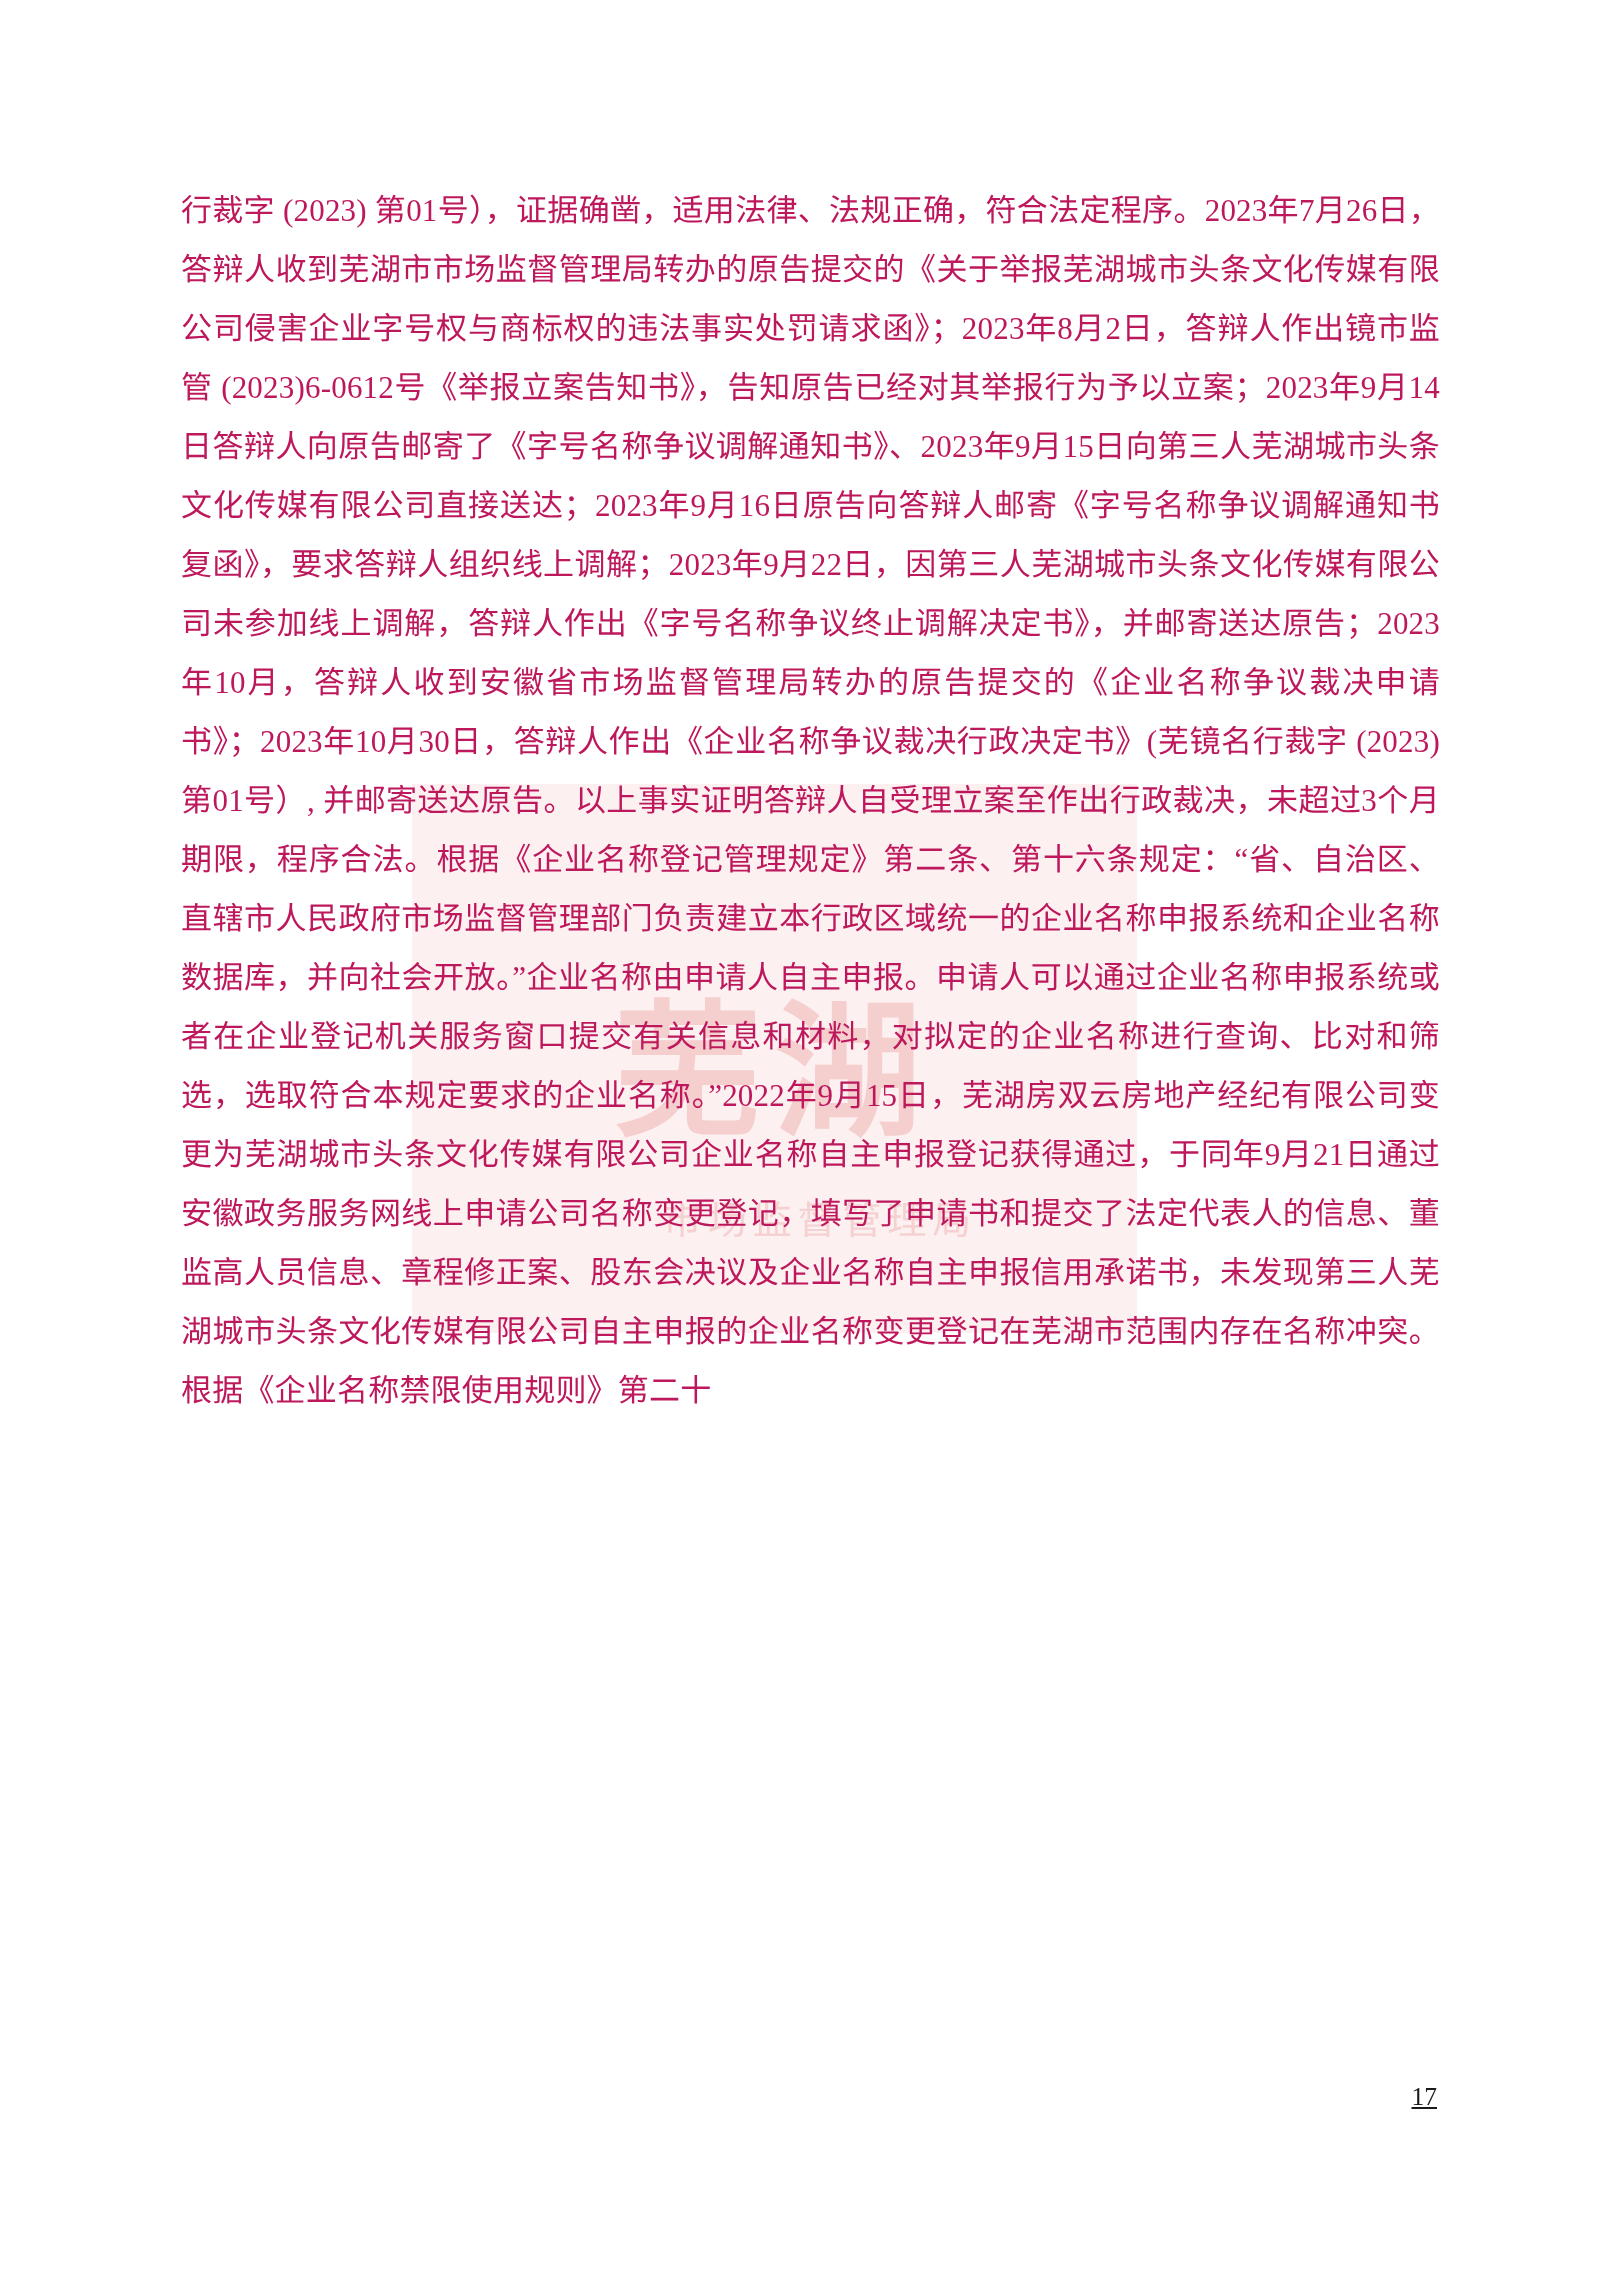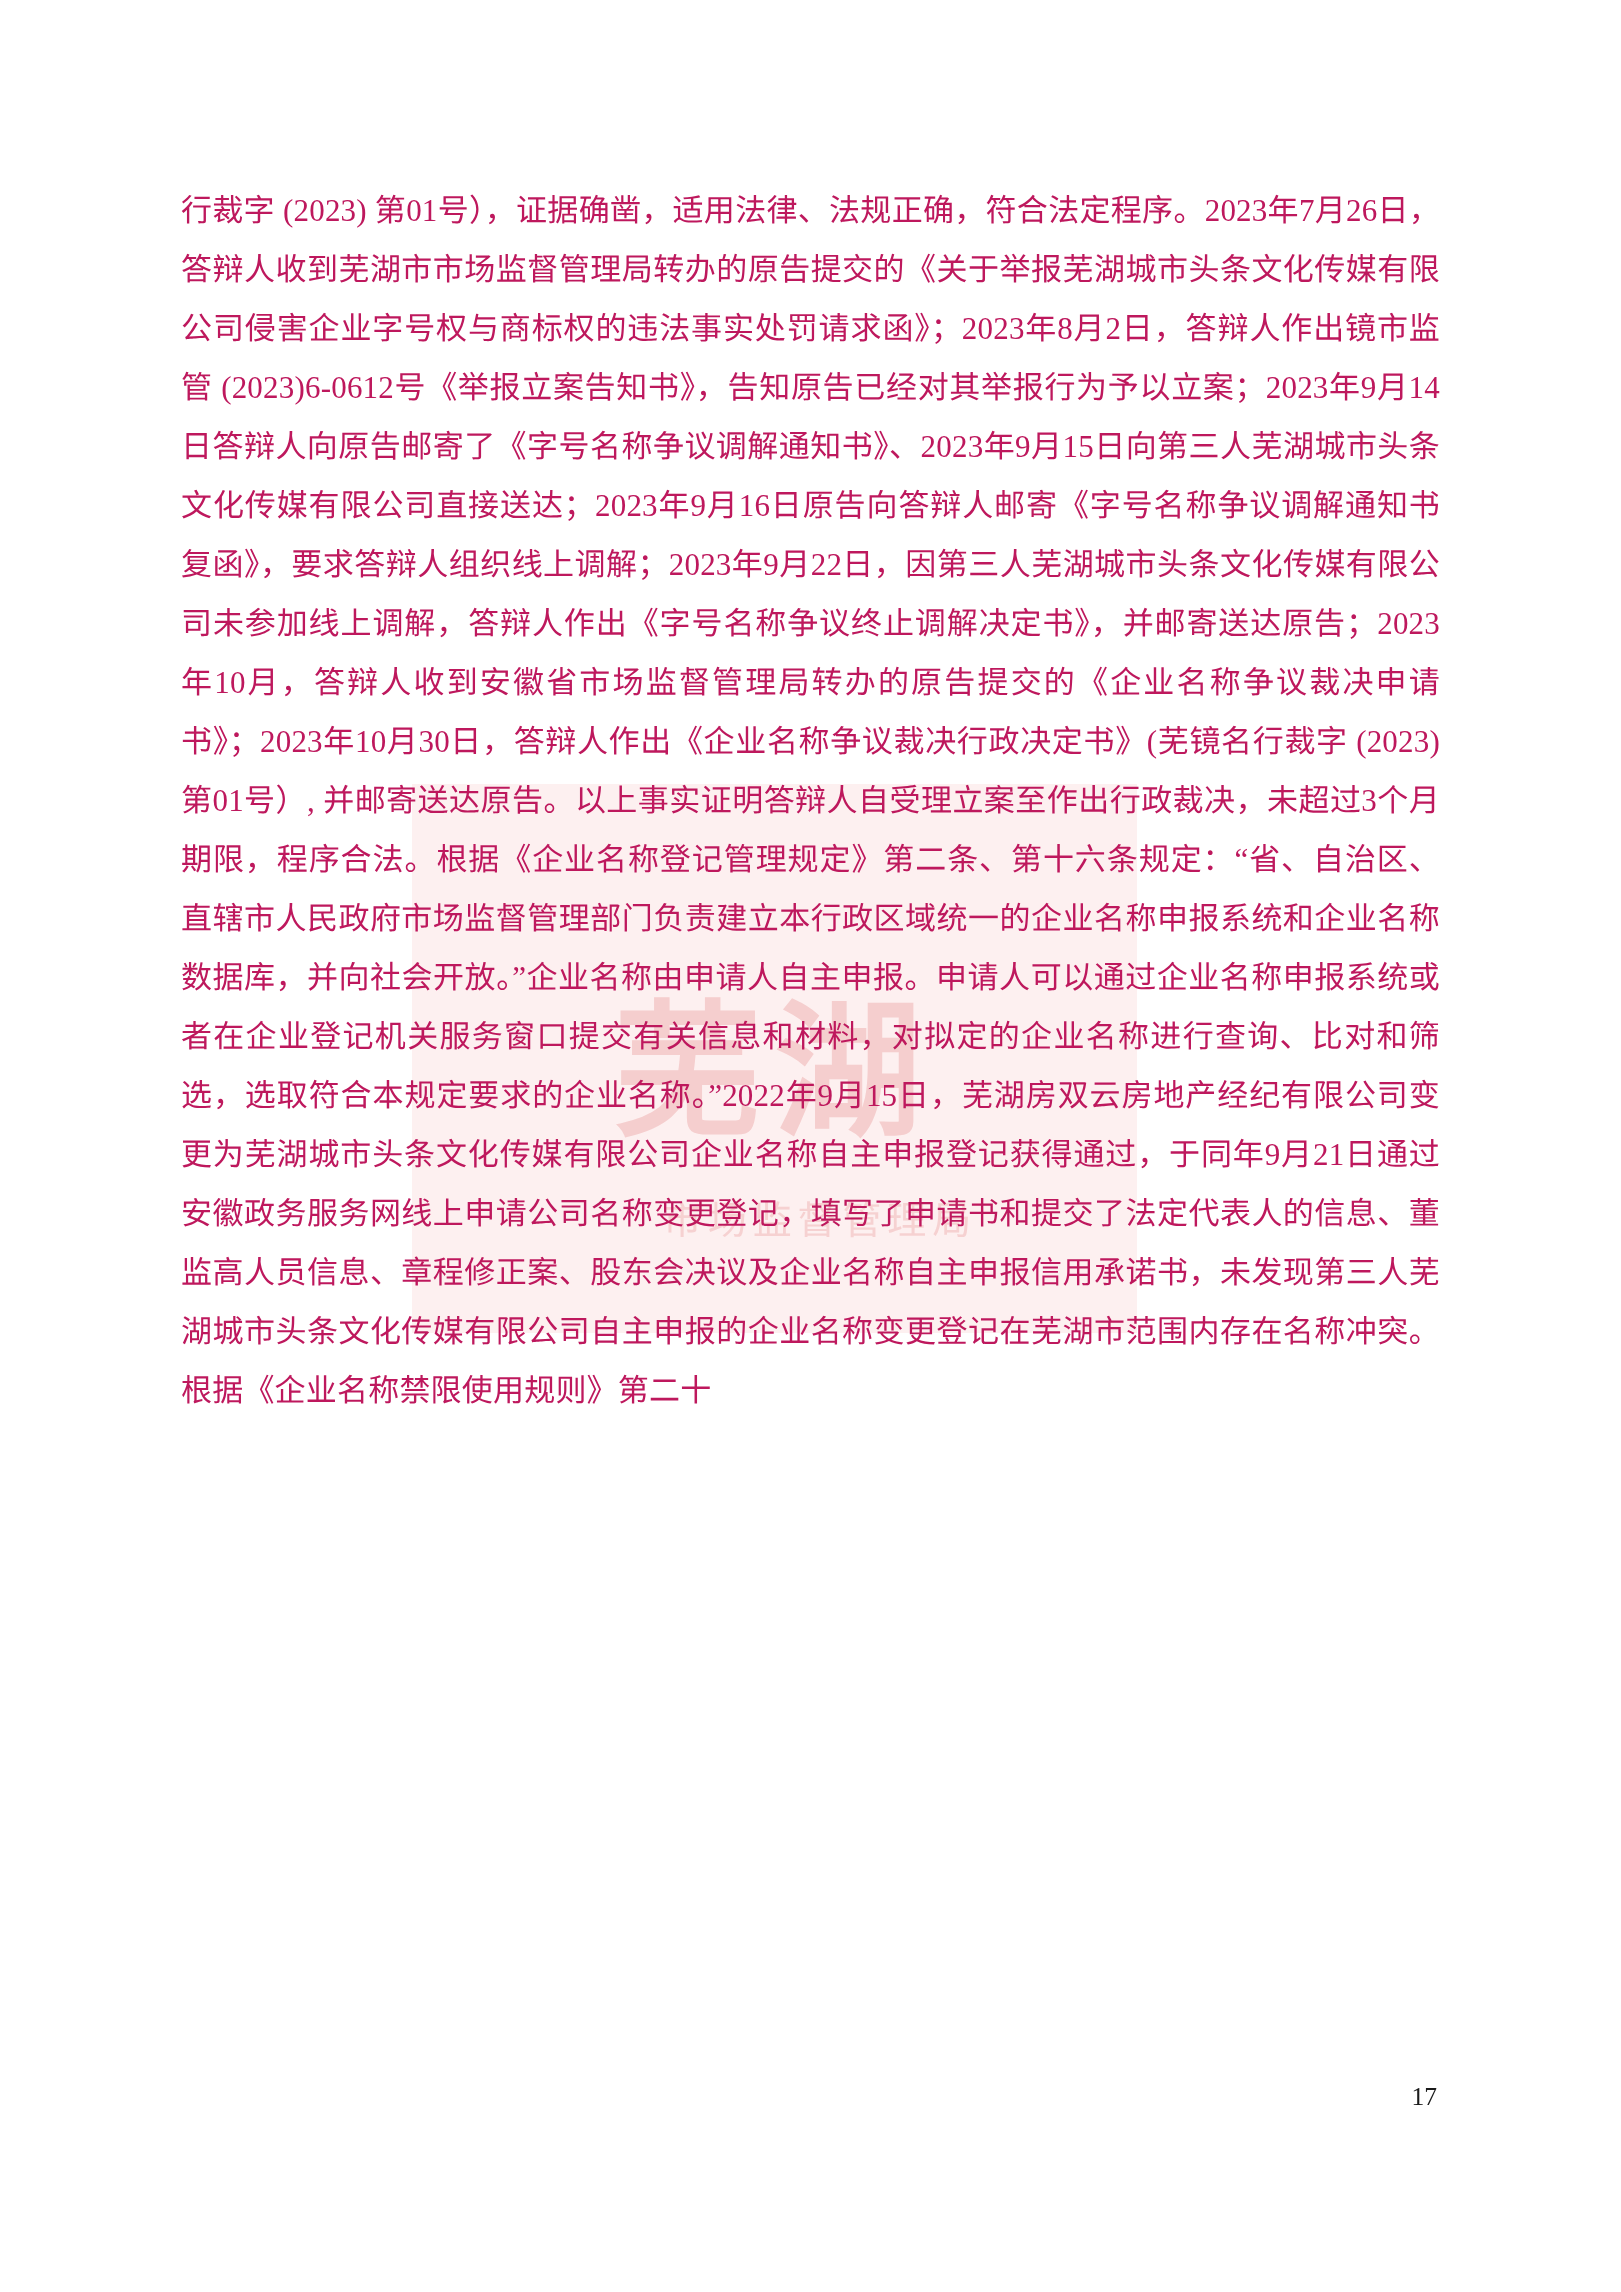--- a/index.html
+++ b/index.html
@@ -79,20 +79,21 @@
     letter-spacing: 0.2px;
   }
 
   .page-number {
     position: absolute;
     right: 184px;
     bottom: 181px;
     font-size: 25.5px;
     color: #1a1a1a;
     font-family: "Liberation Serif", serif;
+    text-decoration: underline;
   }
 </style>
 </head>
 <body>
 
 <div class="page">
 
   <div class="watermark">
     <div class="wm-block"></div>
     <div class="wm-text">芜湖</div>

